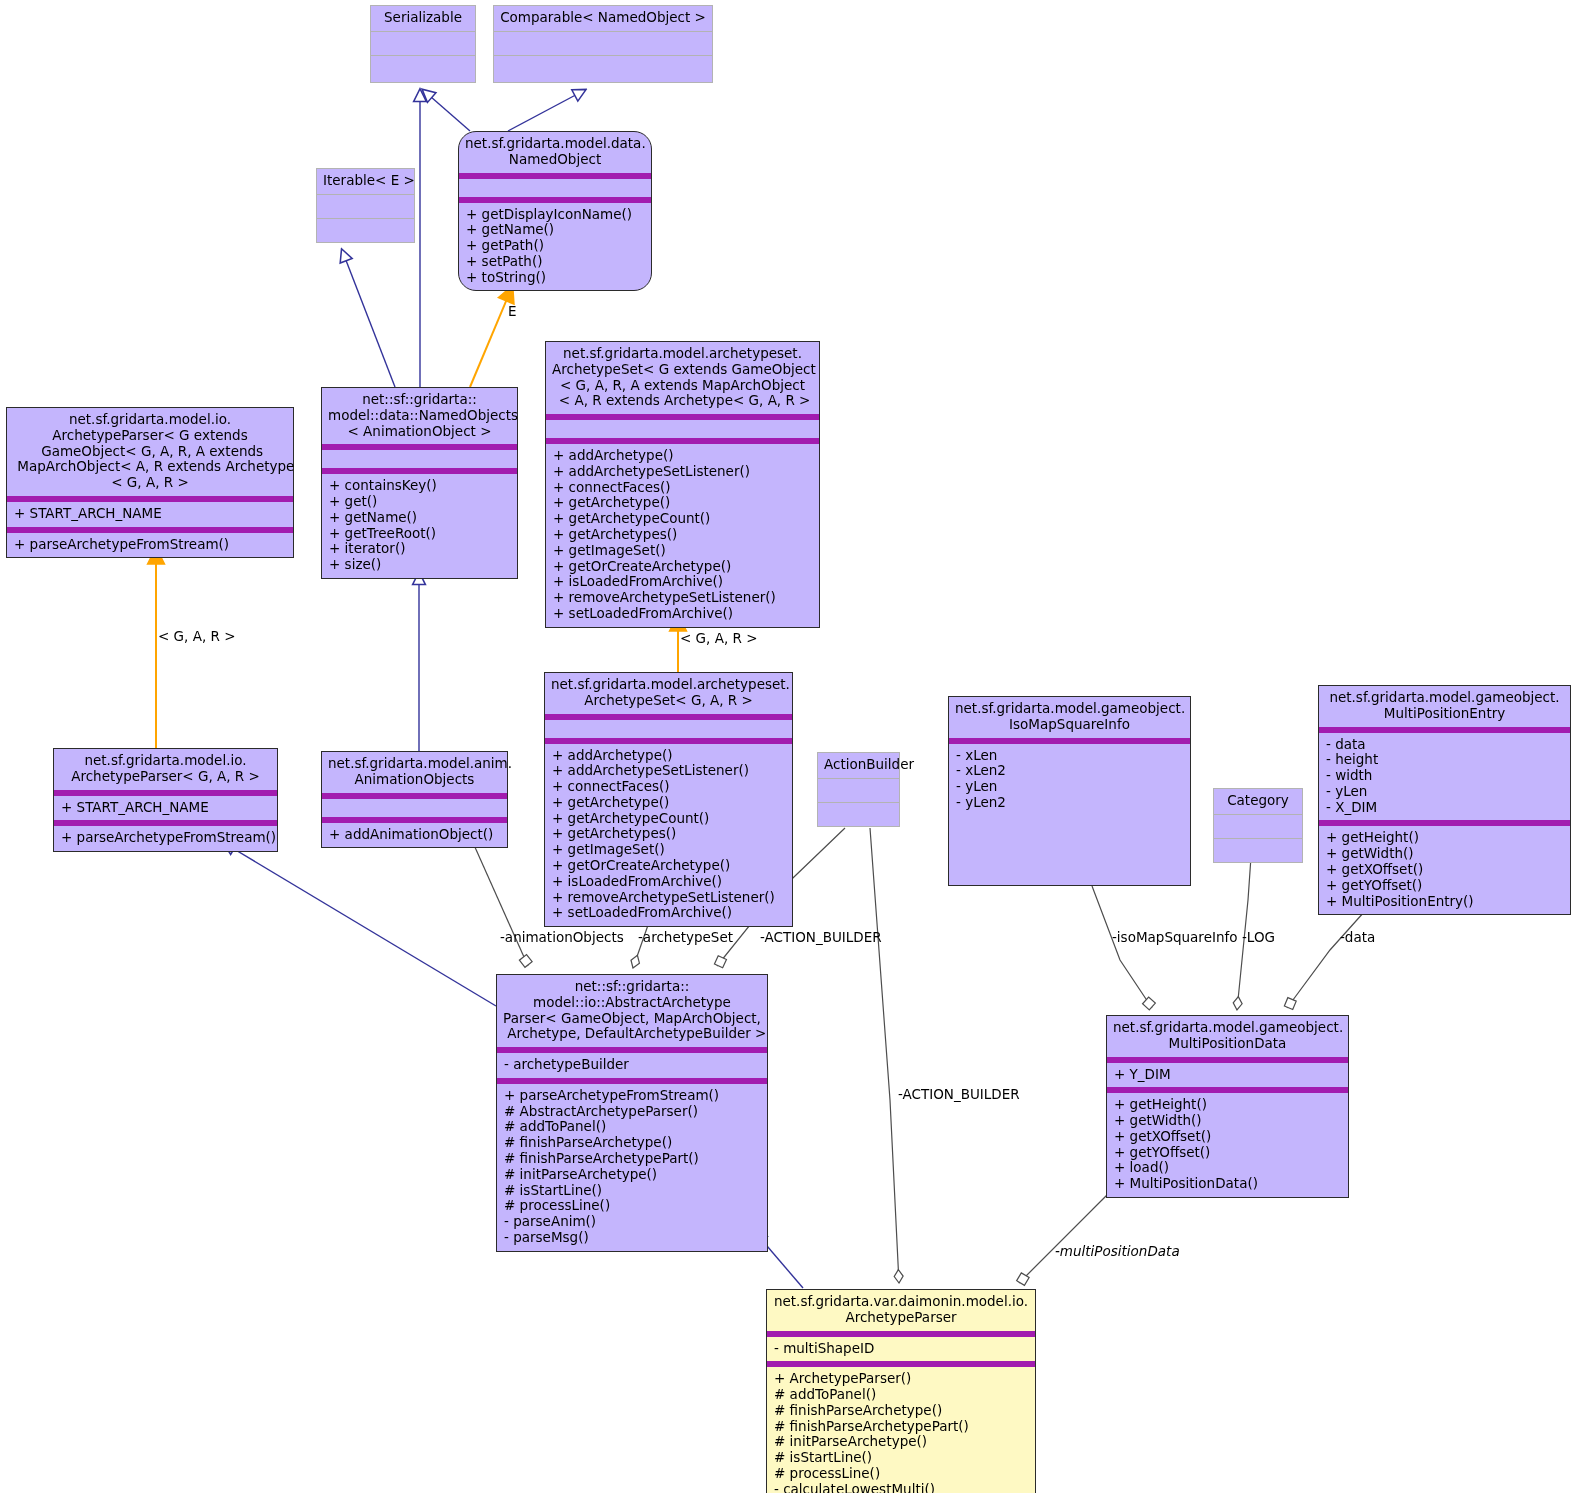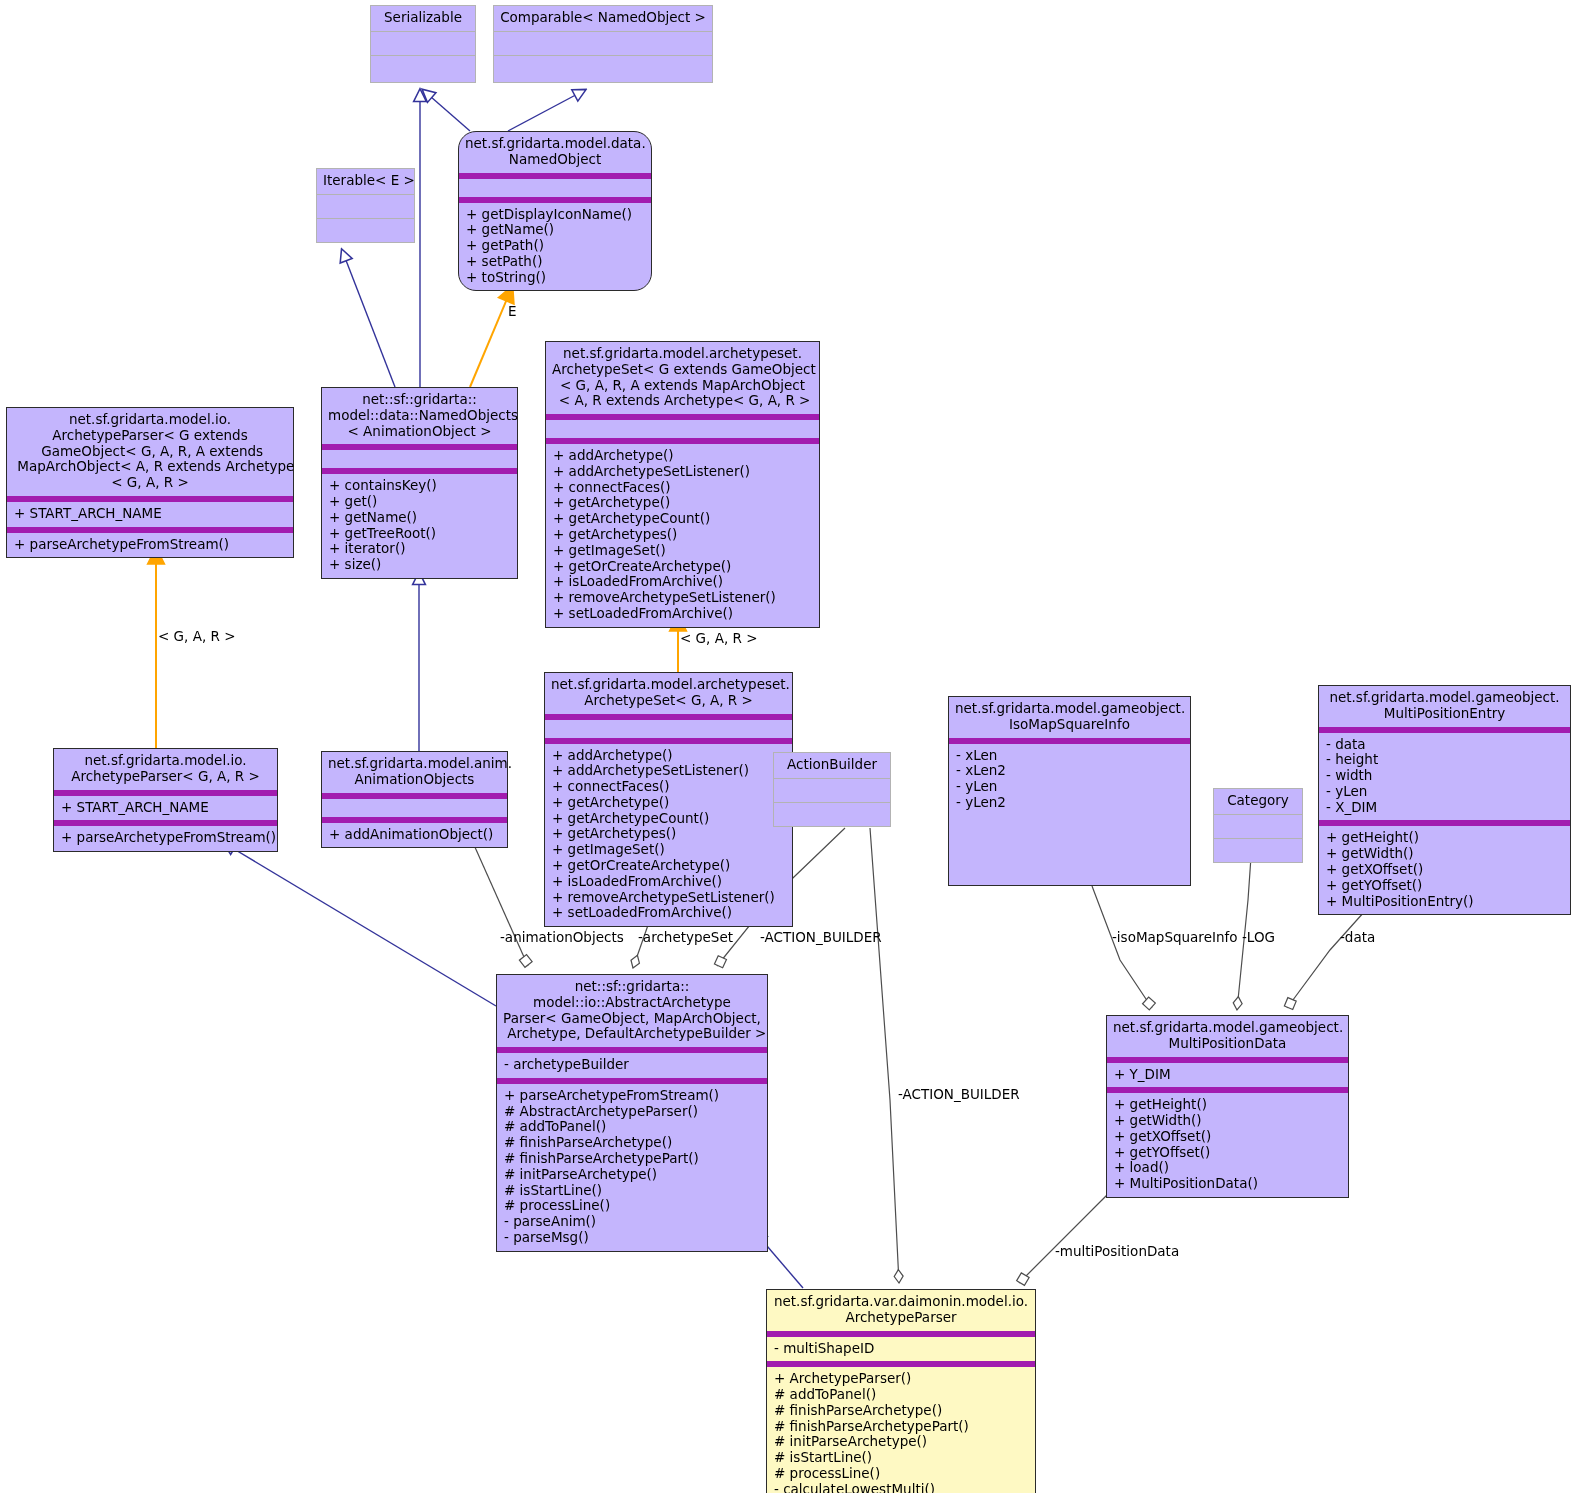--- a/index.html
+++ b/index.html
@@ -201,21 +201,21 @@
           <div class="row">+ getArchetype()</div>
           <div class="row">+ getArchetypeCount()</div>
           <div class="row">+ getArchetypes()</div>
           <div class="row">+ getImageSet()</div>
           <div class="row">+ getOrCreateArchetype()</div>
           <div class="row">+ isLoadedFromArchive()</div>
           <div class="row">+ removeArchetypeSetListener()</div>
           <div class="row">+ setLoadedFromArchive()</div>
         </div>
       </div>
-      <div class="uml light" style="left: 773px; top: 752px; width: 118px; min-height: 74px;">
+      <div class="uml light" style="left: 817px; top: 752px; width: 83px; min-height: 74px;">
         <div class="sec title">
           <div class="row">ActionBuilder</div>
         </div>
         <div class="sec attrs empty"></div>
         <div class="sec ops empty"></div>
       </div>
       <div class="uml" style="left: 948px; top: 696px; width: 243px; min-height: 190px;">
         <div class="sec title">
           <div class="row">net.sf.gridarta.model.gameobject.</div>
           <div class="row">IsoMapSquareInfo</div>
@@ -318,16 +318,16 @@
       <div class="elabel" style="left: 508px; top: 305px;">E</div>
       <div class="elabel" style="left: 158px; top: 630px;">&lt; G, A, R &gt;</div>
       <div class="elabel" style="left: 680px; top: 632px;">&lt; G, A, R &gt;</div>
       <div class="elabel" style="left: 500px; top: 931px;">-animationObjects</div>
       <div class="elabel" style="left: 638px; top: 931px;">-archetypeSet</div>
       <div class="elabel" style="left: 760px; top: 931px;">-ACTION_BUILDER</div>
       <div class="elabel" style="left: 1112px; top: 931px;">-isoMapSquareInfo</div>
       <div class="elabel" style="left: 1242px; top: 931px;">-LOG</div>
       <div class="elabel" style="left: 1340px; top: 931px;">-data</div>
       <div class="elabel" style="left: 898px; top: 1088px;">-ACTION_BUILDER</div>
-      <div class="elabel" style="left: 1055px; top: 1245px;">-multiPositionData</div>
+      <div class="elabel" style="left: 1055px; top: 1245px; font-style: italic;">-multiPositionData</div>
     </div>
 
 </div>
 
 </body></html>

